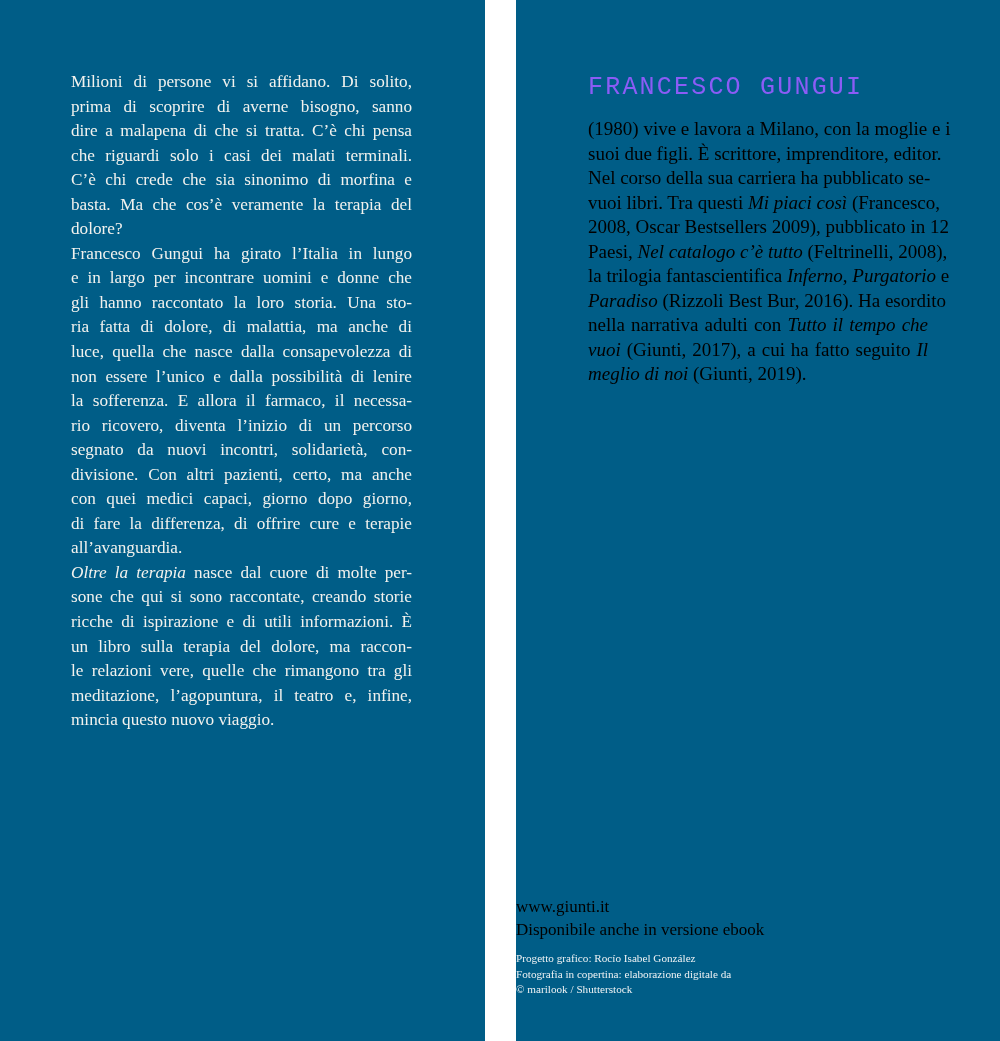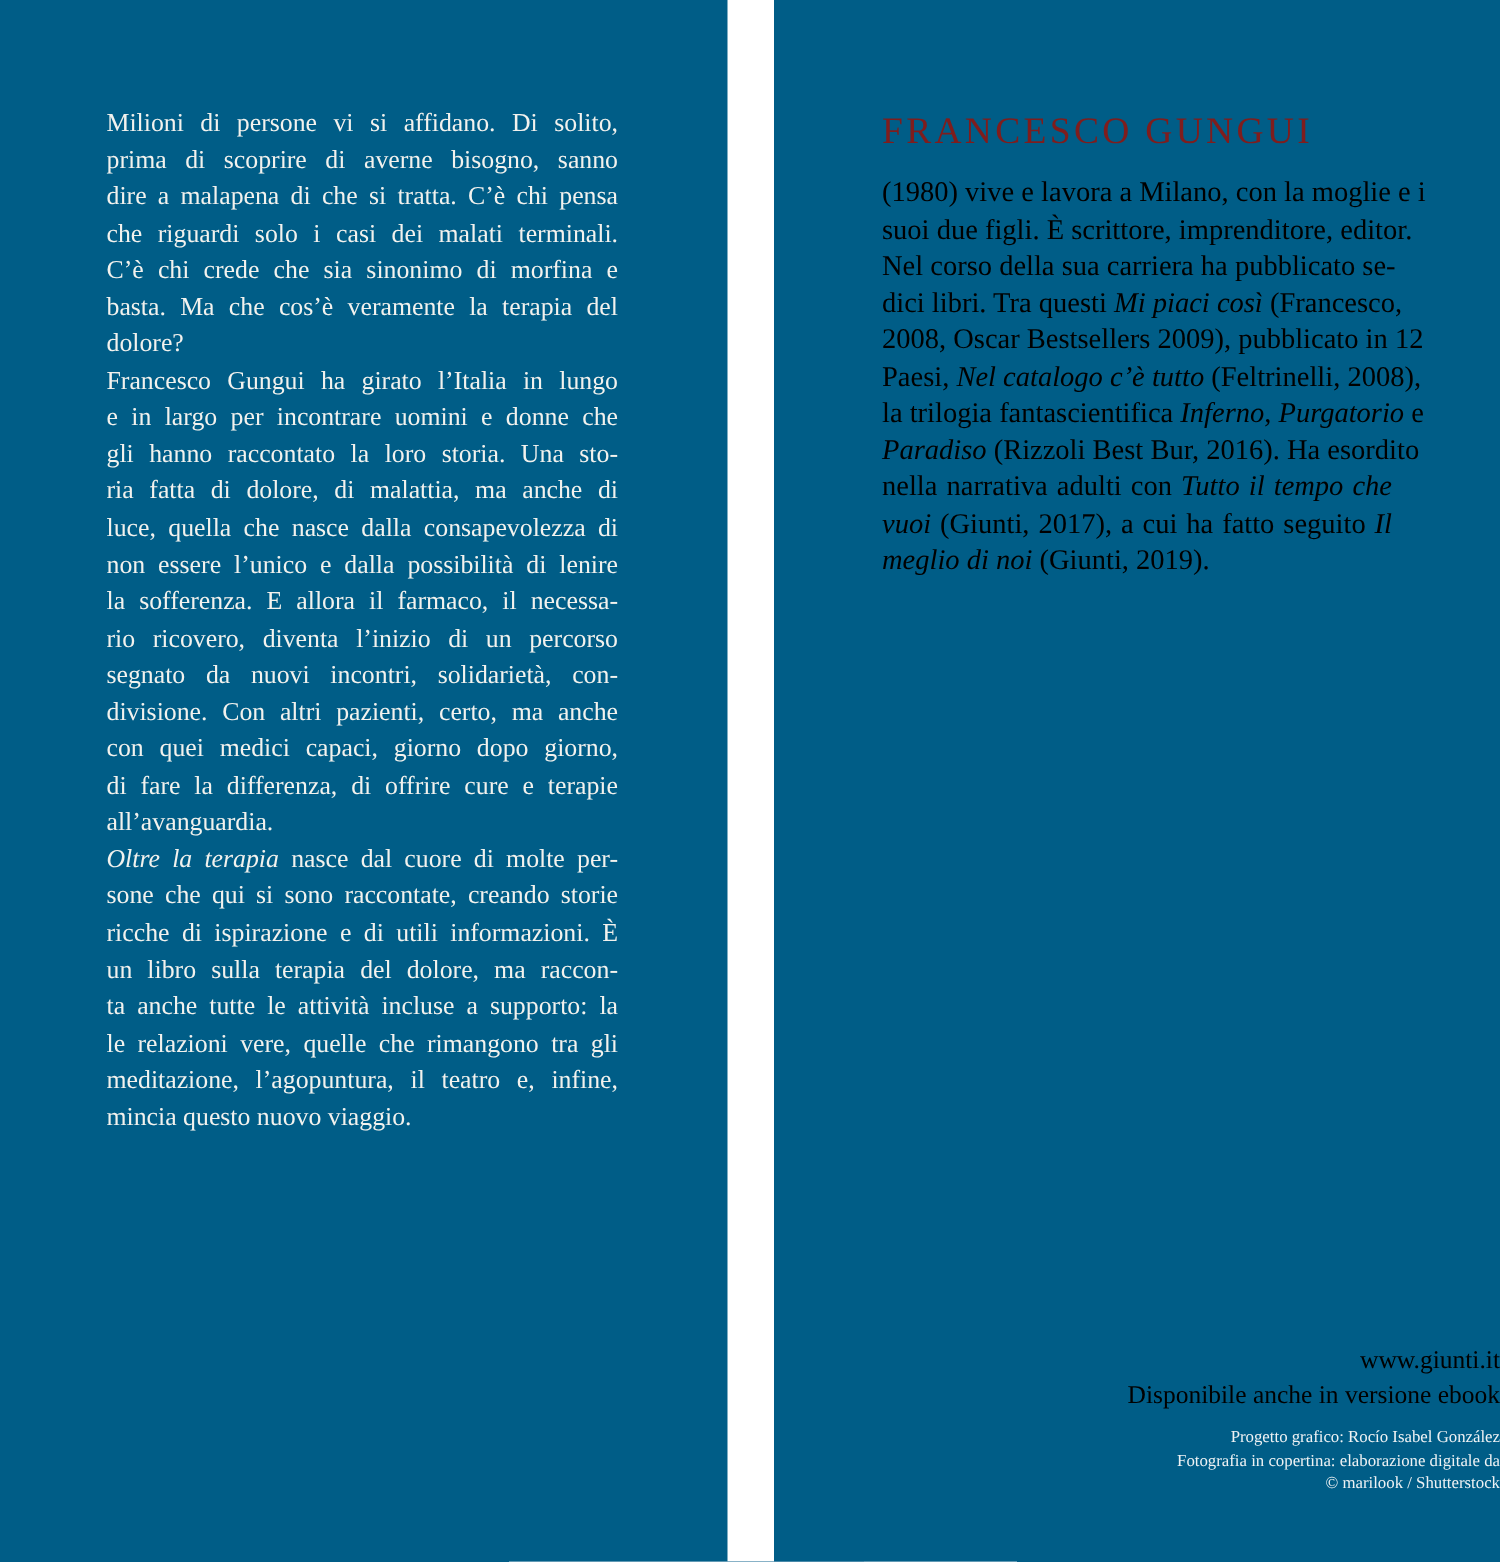--- a/index.html
+++ b/index.html
@@ -19,33 +19,33 @@
   .left-text {
     position: absolute; left: 71px; top: 70px; width: 341px;
     font-size: 17.2px; line-height: 24.55px; text-align: justify;
     hyphens: manual;
   }
   .left-text .line { display: block; text-align: justify; text-align-last: justify; height: 24.55px; white-space: nowrap; overflow: visible; }
   .left-text .line.last { text-align-last: left; }
 
   .author-name {
     position: absolute; left: 588px; top: 70px; width: 340px;
-    font-family: Liberation Serif, serif; font-size: 25px; letter-spacing: 2.2px;
-    line-height: 36px; color: #7f1d1d; white-space: nowrap;
+    font-family: Liberation Mono, monospace; font-size: 25px; letter-spacing: 2.2px;
+    line-height: 36px; color: #8b5cf6; white-space: nowrap;
   }
   .bio {
     position: absolute; left: 588px; top: 117px; width: 340px;
     font-size: 19px; line-height: 24.55px;
   }
   .bio .line { display: block; text-align: justify; text-align-last: justify; height: 24.55px; white-space: nowrap; }
   .bio .line.last { text-align-last: left; }
   em { font-style: italic; }
 
   .footer {
-    position: absolute; left: 516px; width: 484px; top: 895px; text-align: right;
+    position: absolute; left: 516px; width: 484px; top: 895px; text-align: left;
   }
   .footer .site, .footer .ebook { font-size: 17px; line-height: 23px; display: block; }
   .credits {
     margin-top: 10px; font-family: Liberation Serif, serif;
     font-size: 11.2px; line-height: 15.5px; color: #eef2f4;
   }
   .credits span { display: block; }
 </style>
 </head>
 <body>
@@ -69,38 +69,37 @@
     <span class="line">rio ricovero, diventa l’inizio di un percorso</span>
     <span class="line">segnato da nuovi incontri, solidarietà, con-</span>
     <span class="line">divisione. Con altri pazienti, certo, ma anche</span>
     <span class="line">con quei medici capaci, giorno dopo giorno,</span>
     <span class="line">di fare la differenza, di offrire cure e terapie</span>
     <span class="line last">all’avanguardia.</span>
     <span class="line"><em>Oltre la terapia</em> <span>nasce dal cuore di molte per-</span></span>
     <span class="line">sone che qui si sono raccontate, creando storie</span>
     <span class="line">ricche di ispirazione e di utili informazioni. È</span>
     <span class="line">un libro sulla terapia del dolore, ma raccon-</span>
-    <span class="line">ta anche tutte le attività incluse a supporto: la</span>
     <span class="line">le relazioni vere, quelle che rimangono tra gli</span>
     <span class="line">meditazione, l’agopuntura, il teatro e, infine,</span>
     <span class="line last">mincia questo nuovo viaggio.</span>
   </div>
 </div>
 
 <div class="gutter"></div>
 
 <div class="panel panel-right"></div>
 
 <div class="author-name">FRANCESCO  GUNGUI</div>
 
 <div class="bio">
   <span class="line">(1980) vive e lavora a Milano, con la moglie e i</span>
   <span class="line">suoi due figli. È scrittore, imprenditore, editor.</span>
   <span class="line">Nel corso della sua carriera ha pubblicato se-</span>
-  <span class="line"><span>dici libri. Tra questi </span><em>Mi piaci così</em><span> (Francesco,</span></span>
+  <span class="line"><span>vuoi libri. Tra questi </span><em>Mi piaci così</em><span> (Francesco,</span></span>
   <span class="line">2008, Oscar Bestsellers 2009), pubblicato in 12</span>
   <span class="line"><span>Paesi, </span><em>Nel catalogo c’è tutto</em><span> (Feltrinelli, 2008),</span></span>
   <span class="line"><span>la trilogia fantascientifica </span><em>Inferno</em><span>, </span><em>Purgatorio</em><span> e</span></span>
   <span class="line"><em>Paradiso</em><span> (Rizzoli Best Bur, 2016). Ha esordito</span></span>
   <span class="line"><span>nella narrativa adulti con </span><em>Tutto il tempo che</em></span>
   <span class="line"><em>vuoi</em><span> (Giunti, 2017), a cui ha fatto seguito </span><em>Il</em></span>
   <span class="line last"><em>meglio di noi</em><span> (Giunti, 2019).</span></span>
 </div>
 
 <div class="footer">

